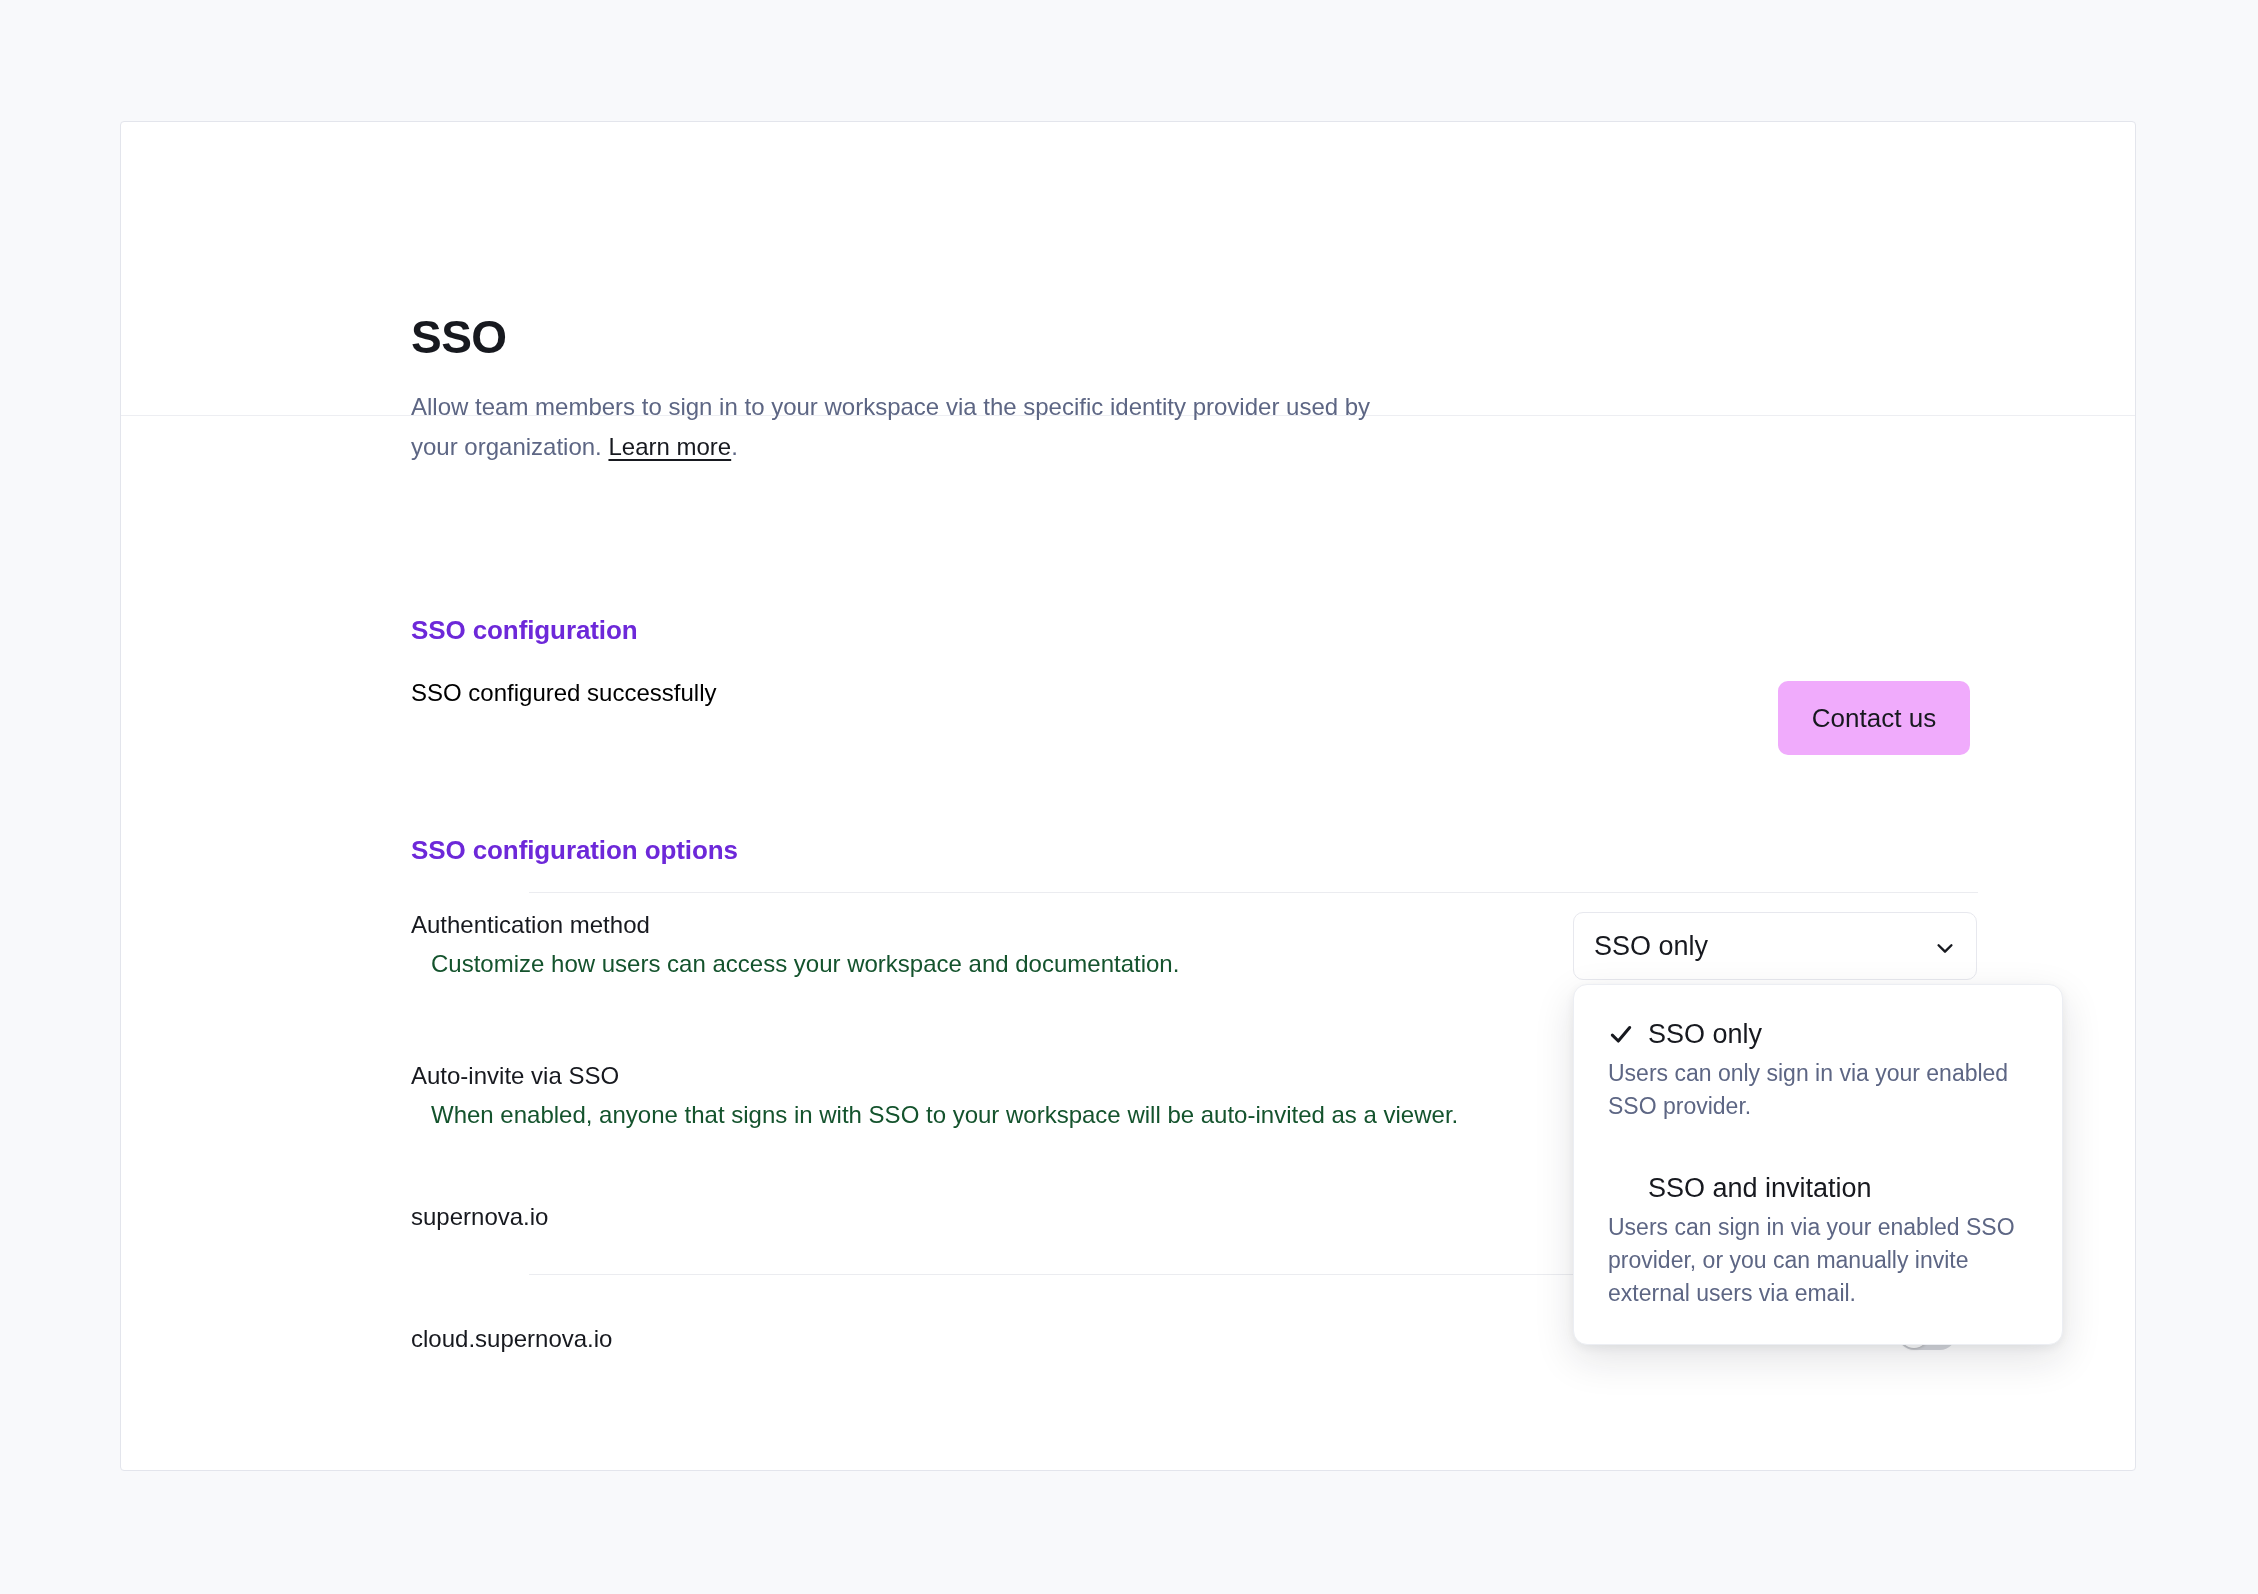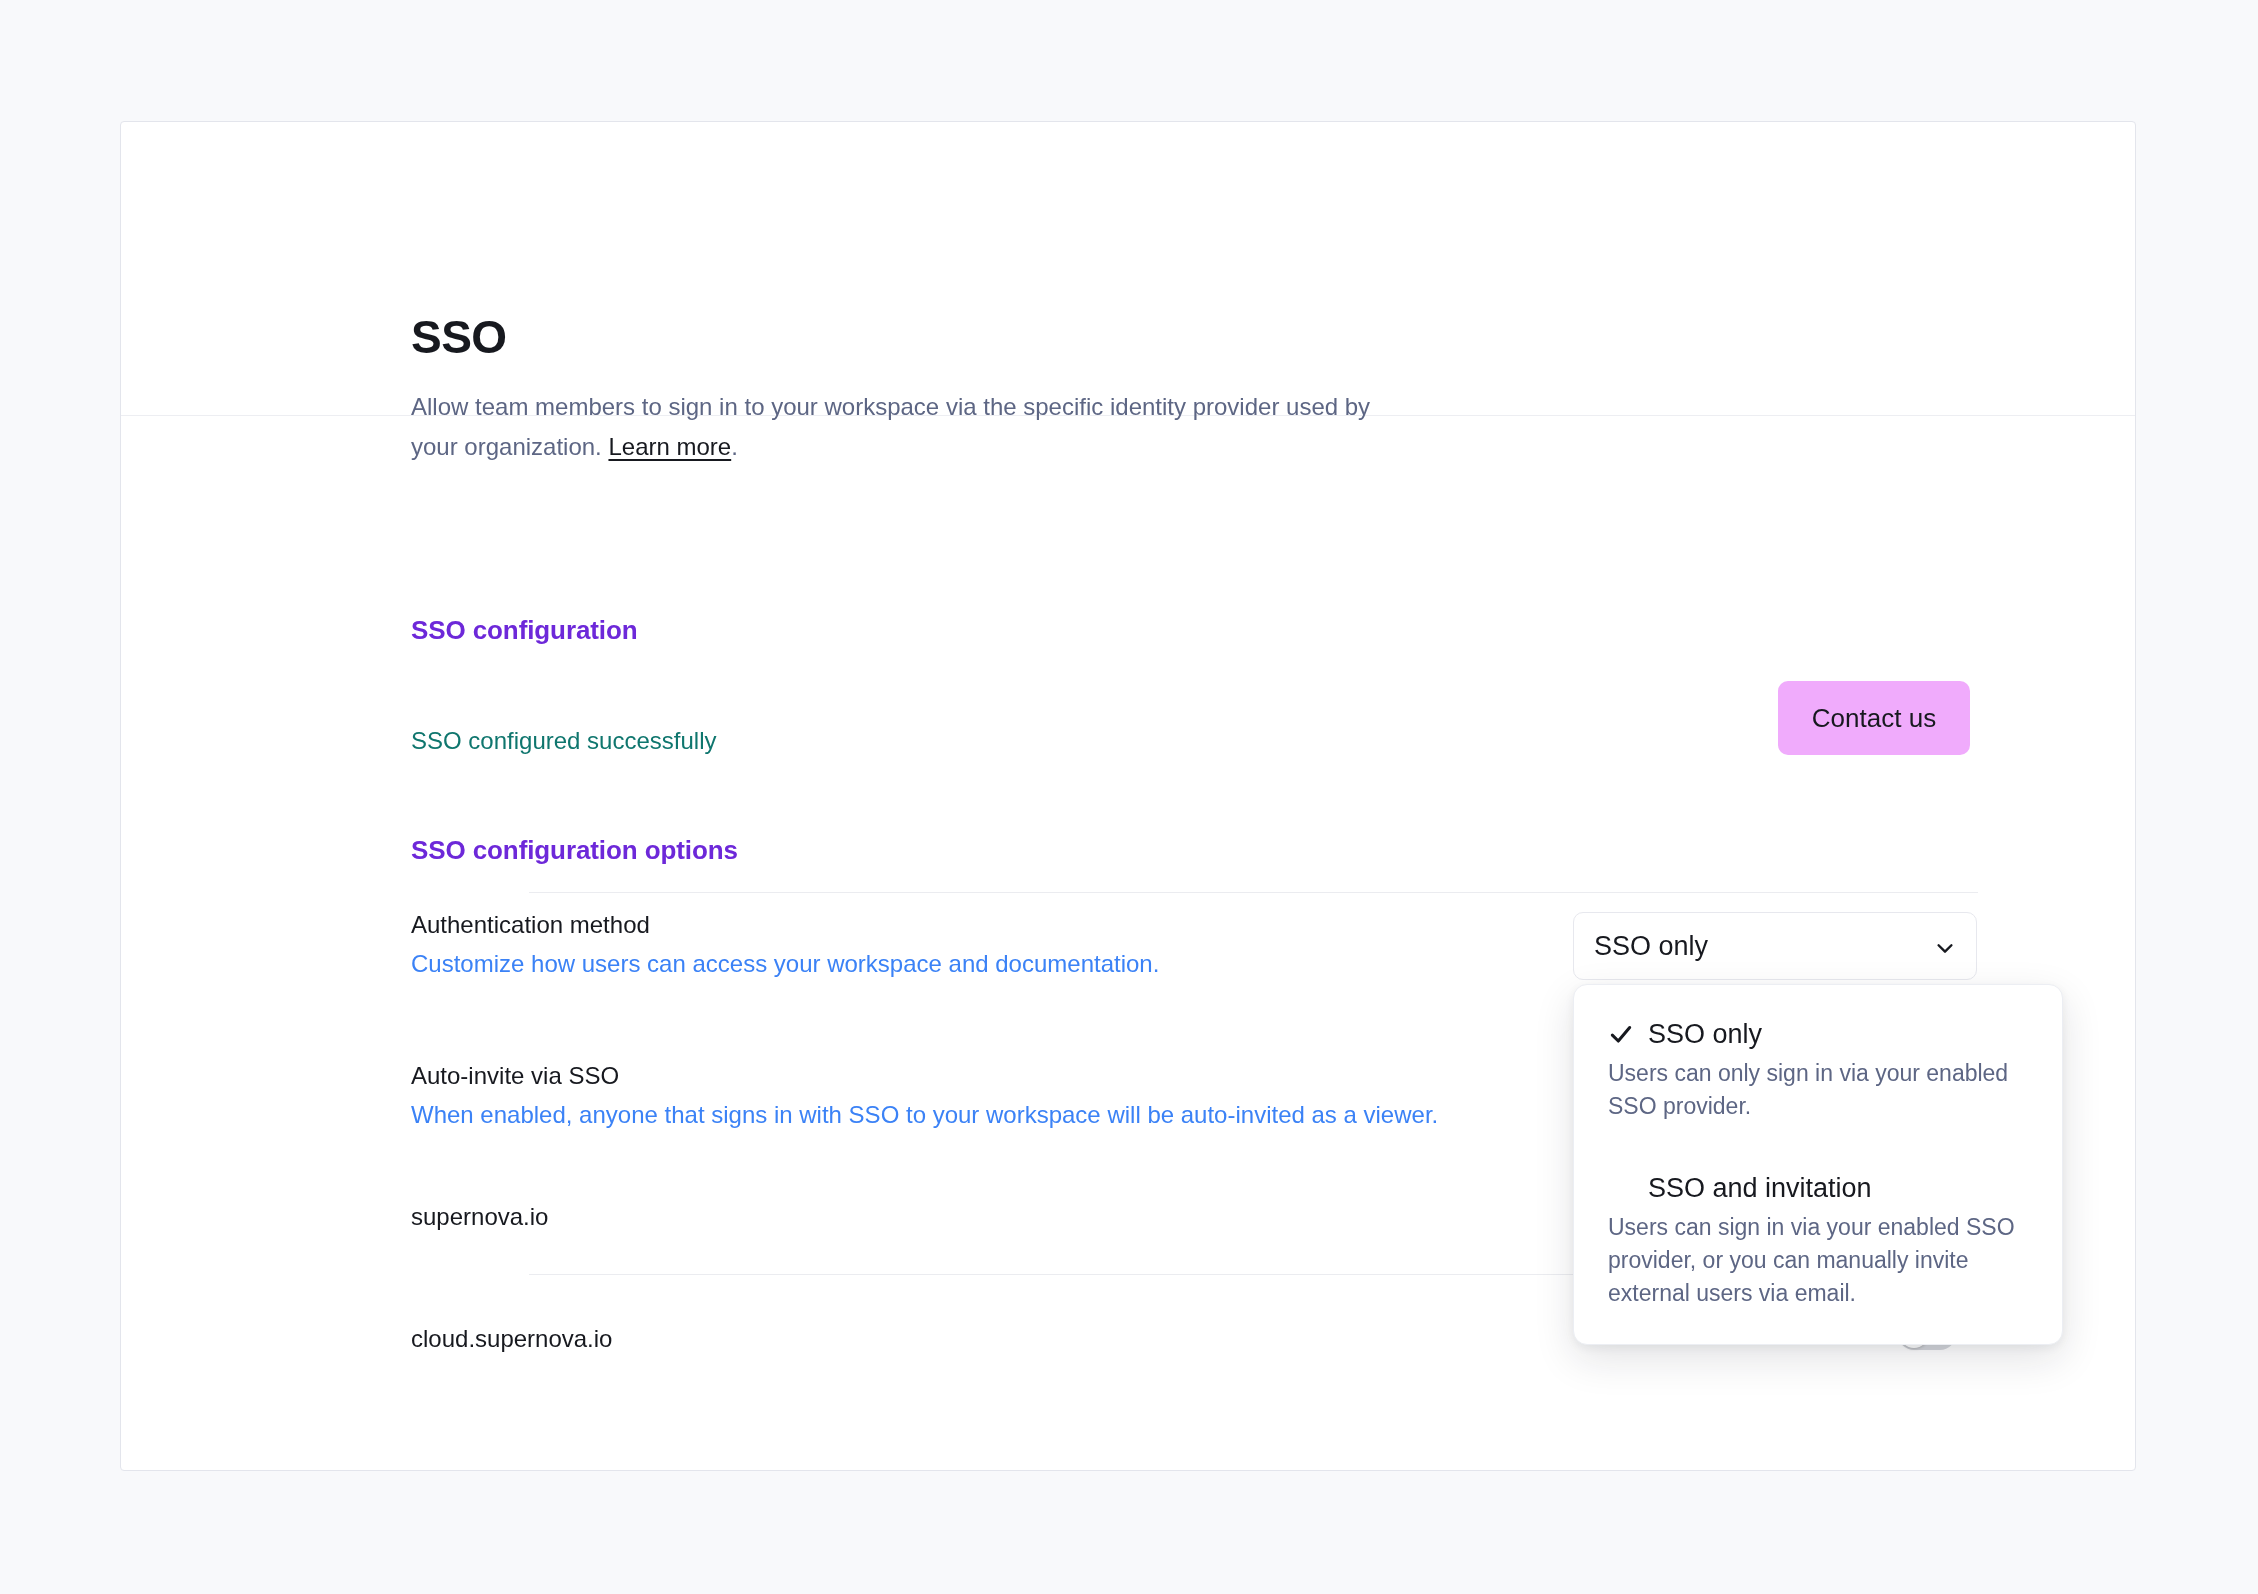--- a/index.html
+++ b/index.html
@@ -88,23 +88,22 @@
   
   .config-status {
     position: absolute;
     left: 290px;
     top: 552px;
     width: 1150px;
   }
   .config-status .primary {
     font-size: 24px;
     line-height: 38px;
-    color: #0f766e;
-    font-weight: 400;
-    margin-top: 48px;
+    color: #000000;
+    font-weight: 400;
   }
   .config-status .secondary {
     font-size: 24px;
     line-height: 38px;
     color: #5d6684;
     font-weight: 400;
   }
 
   .contact-btn {
     position: absolute;
@@ -142,22 +141,23 @@
   }
   .option-label {
     font-size: 24px;
     line-height: 38px;
     color: #17191f;
     font-weight: 400;
   }
   .option-desc {
     font-size: 24px;
     line-height: 40px;
-    color: #3b82f6;
-    font-weight: 400;
+    color: #14532d;
+    font-weight: 400;
+    margin-left: 20px;
   }
 
   .row-auth { top: 784px; width: 1100px; }
   .row-autoinvite { top: 935px; width: 1110px; }
 
   .domain-row {
     position: absolute;
     left: 290px;
     font-size: 24px;
     line-height: 34px;

